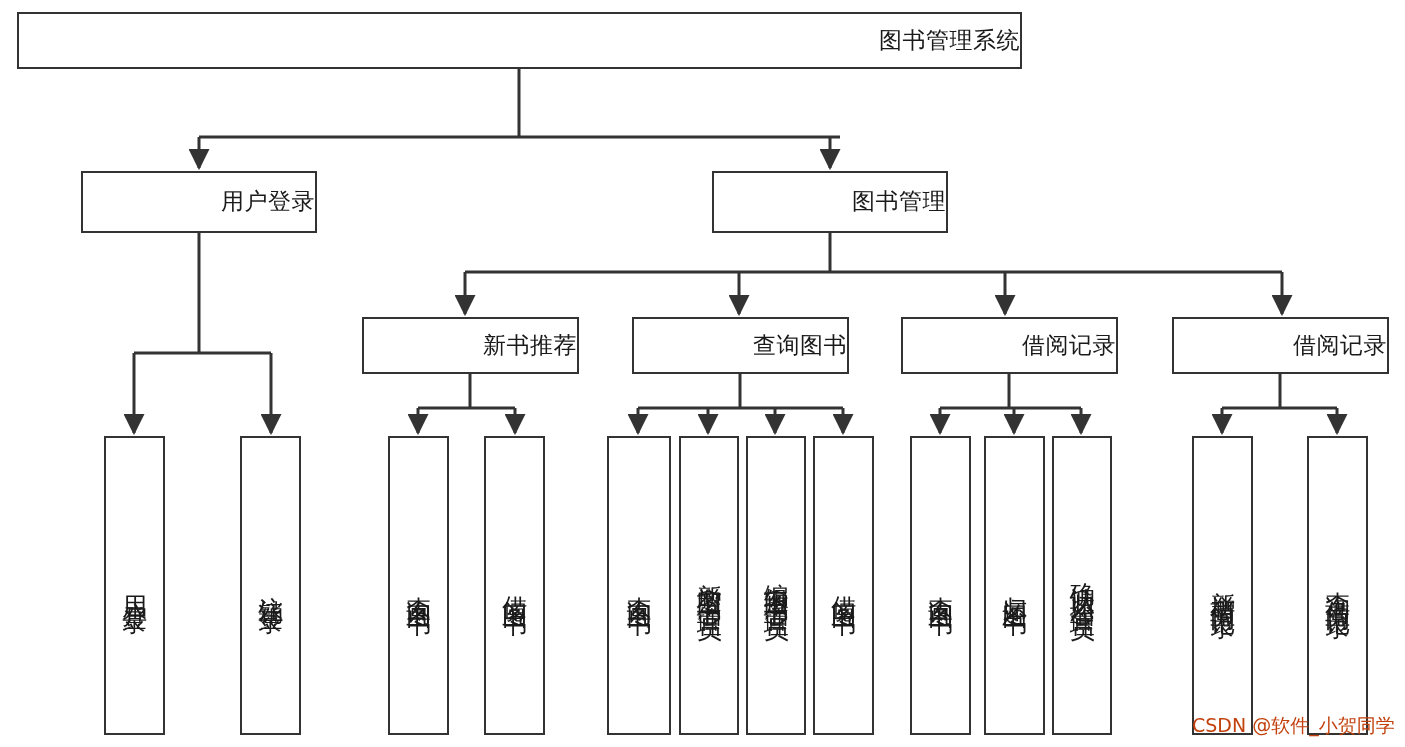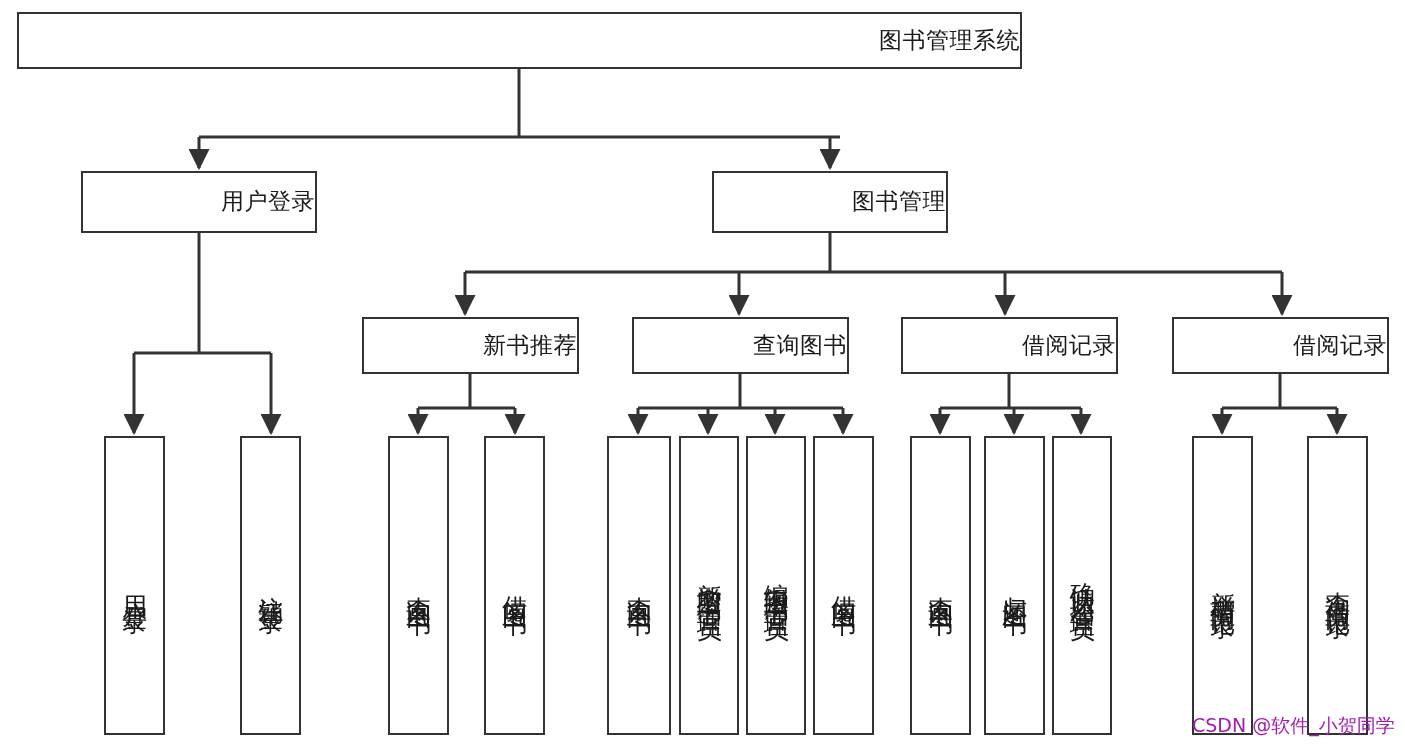--- a/index.html
+++ b/index.html
@@ -57,21 +57,21 @@
     font-size: 25px;
     line-height: 1.25;
     letter-spacing: 5px;
     max-height: 100%;
   }
   .watermark {
     position: absolute;
     left: 1192px;
     top: 713px;
     font-size: 19px;
-    color: #a21caf;
+    color: #c2410c;
     white-space: nowrap;
     z-index: 5;
     font-family: "DejaVu Sans", "Liberation Sans", sans-serif;
   }
 </style>
 </head>
 <body>
 
 <div id="canvas">
 

